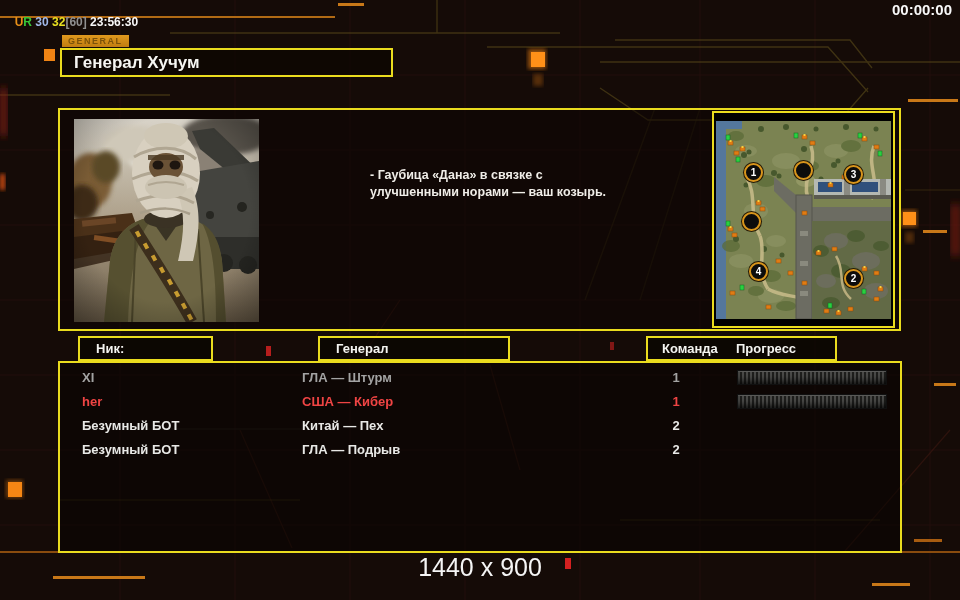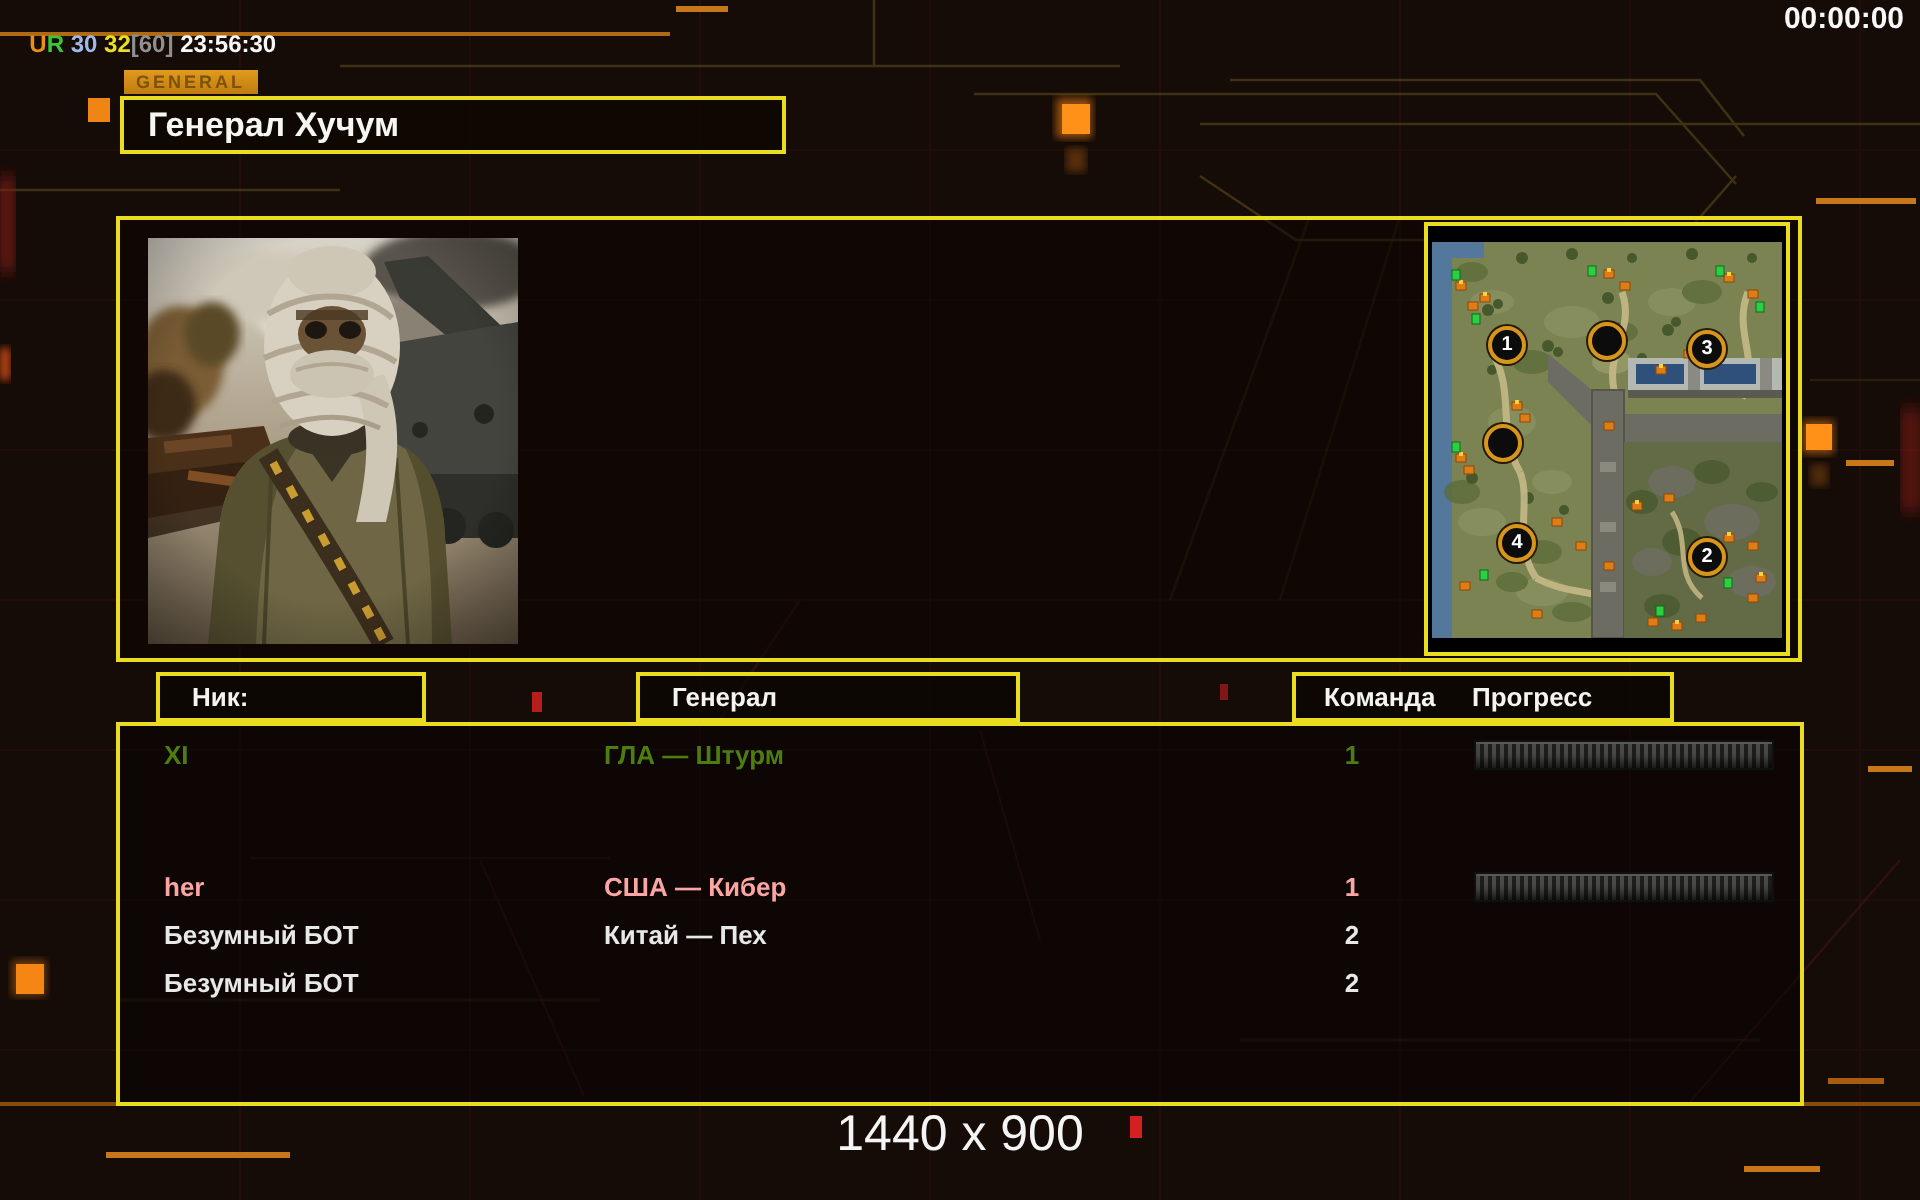--- a/index.html
+++ b/index.html
@@ -235,20 +235,22 @@
       <ellipse cx="84" cy="46" rx="5.5" ry="4.5" fill="#1e1610"></ellipse>
       <ellipse cx="101" cy="46" rx="5.5" ry="4.5" fill="#1e1610"></ellipse>
       <rect x="74" y="36" width="36" height="5" fill="#4a3822" opacity="0.8"></rect>
       <ellipse cx="92" cy="68" rx="21" ry="12" fill="#ccc4b2"></ellipse>
       <path d="M74,66 C86,62 98,62 110,66" stroke="#b0a692" stroke-width="2" fill="none"></path>
       <rect width="185" height="203" fill="url(#pvig)"></rect>
     </svg>
   </div>
 
   <div class="abs strategy">
+    <p class="para">- Гаубица «Дана» в связке с
+улучшенными норами — ваш козырь.</p>
   </div>
 </div>
 
 <div class="abs minimap-box">
   <div class="abs minimap-map">
     <svg width="175" height="198" viewBox="0 0 175 198">
       <rect width="175" height="198" fill="#7b8352"></rect>
       <rect x="0" y="0" width="10" height="198" fill="#54779c"></rect>
       <rect x="0" y="0" width="26" height="8" fill="#54779c"></rect>
 
@@ -404,39 +406,40 @@
 <div class="abs hdr-box hdr-general">
   <span class="hl" style="left:16px;">Генерал</span>
 </div>
 <div class="abs hdr-box hdr-team-progress">
   <span class="hl" style="left:14px;">Команда</span>
   <span class="hl" style="left:88px;">Прогресс</span>
 </div>
 
 <div class="abs table-box">
   <div style="padding-top:3px;">
-    <div class="prow" style="color: #4d7c0f;">
+    <div class="prow" style="color: #a3a3a3;">
       <span class="c-nick">XI</span>
       <span class="c-gen">ГЛА — Штурм</span>
       <span class="c-team">1</span>
       <span class="c-bar"></span>
     </div>
-    <div class="prow" style="color: #fca5a5; margin-top: 42px;">
+    <div class="prow" style="color: #ef4444;">
       <span class="c-nick">her</span>
       <span class="c-gen">США — Кибер</span>
       <span class="c-team">1</span>
       <span class="c-bar"></span>
     </div>
     <div class="prow" style="color: rgb(232, 232, 230);">
       <span class="c-nick">Безумный БОТ</span>
       <span class="c-gen">Китай — Пех</span>
       <span class="c-team">2</span>
 
     </div>
     <div class="prow" style="color: rgb(232, 232, 230);">
       <span class="c-nick">Безумный БОТ</span>
+      <span class="c-gen">ГЛА — Подрыв</span>
       <span class="c-team">2</span>
 
     </div>
   </div>
 </div>
 
 <div class="abs footer-res">1440 x 900</div>
 
 </body></html>

